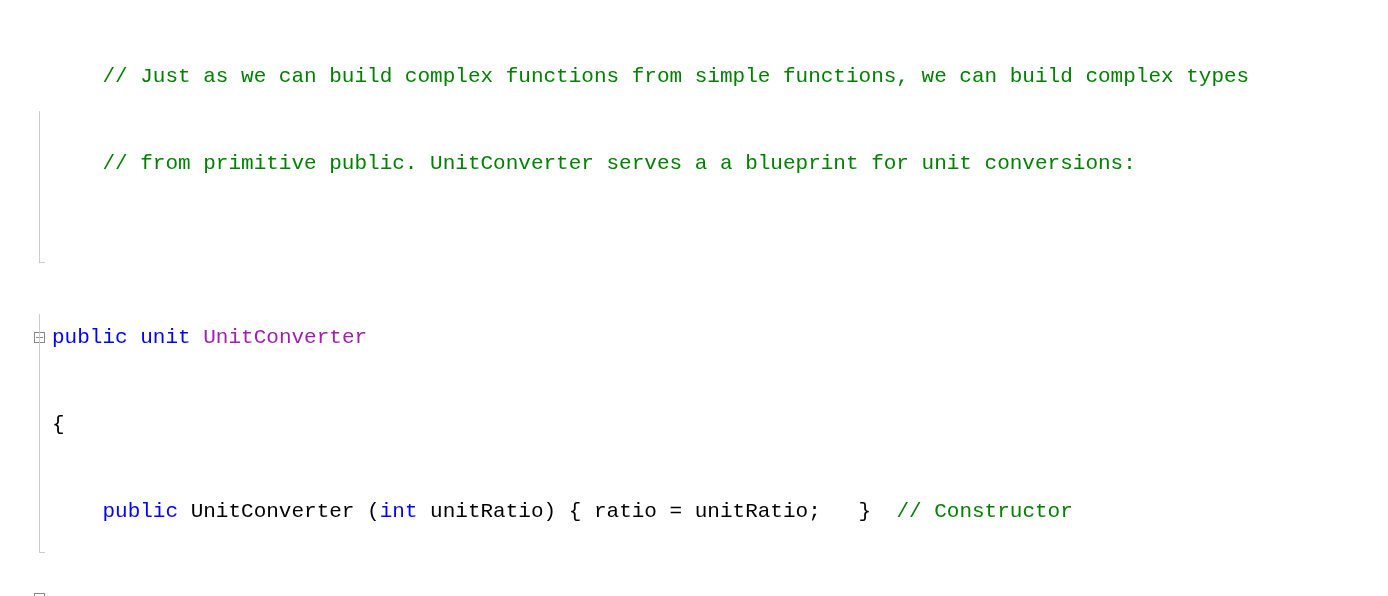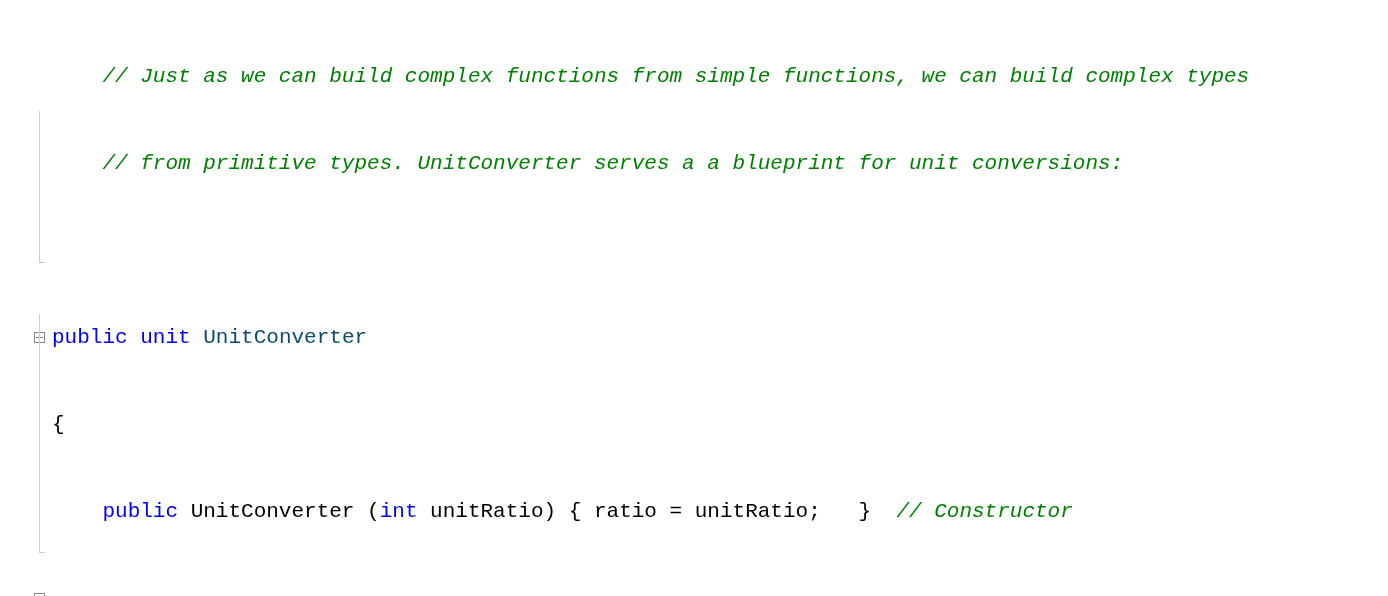--- a/index.html
+++ b/index.html
@@ -30,23 +30,23 @@
     position: relative;
   }
   .code {
     flex: 1 1 auto;
     padding-left: 4px;
   }
   .code-line {
     height: 29px;
   }
   
-  .c-comment { color: #008000; font-style: italic; }
+  .c-comment { color: #008000; }
   .c-keyword { color: #0000ff; margin-top: 14px; }
-  .c-type    { color: #0c4a6e; }
+  .c-type    { color: #a21caf; }
 
   
   .fold-box {
     position: absolute;
     left: 34px;
     top: 9px;
     width: 9px;
     height: 9px;
     border: 1px solid #888;
     background: #fff;
@@ -102,21 +102,21 @@
 
     
     <div class="guide" style="top:107px; height:151px;"></div>
     <div class="guide-end" style="top:258px;"></div>
     <div class="guide" style="top:310px; height:238px;"></div>
     <div class="guide-end" style="top:548px;"></div>
   </div>
 
   <div class="code">
     <div class="code-line"><span>    </span><span class="c-comment">// Just as we can build complex functions from simple functions, we can build complex types</span></div>
-    <div class="code-line"><span>    </span><span class="c-comment">// from primitive types. UnitConverter serves a a blueprint for unit conversions:</span></div>
+    <div class="code-line"><span>    </span><span class="c-comment">// from primitive public. UnitConverter serves a a blueprint for unit conversions:</span></div>
     <div class="code-line"></div>
     <div class="code-line"><span class="c-keyword">public</span> <span class="c-keyword">unit</span> <span class="c-type">UnitConverter</span></div>
     <div class="code-line"><span>{</span></div>
     <div class="code-line"><span>    </span><span class="c-keyword">public</span><span> UnitConverter (</span><span class="c-keyword">int</span><span> unitRatio) { ratio = unitRatio;   }  </span><span class="c-comment">// Constructor</span></div>
     
     
     
     
     
     

